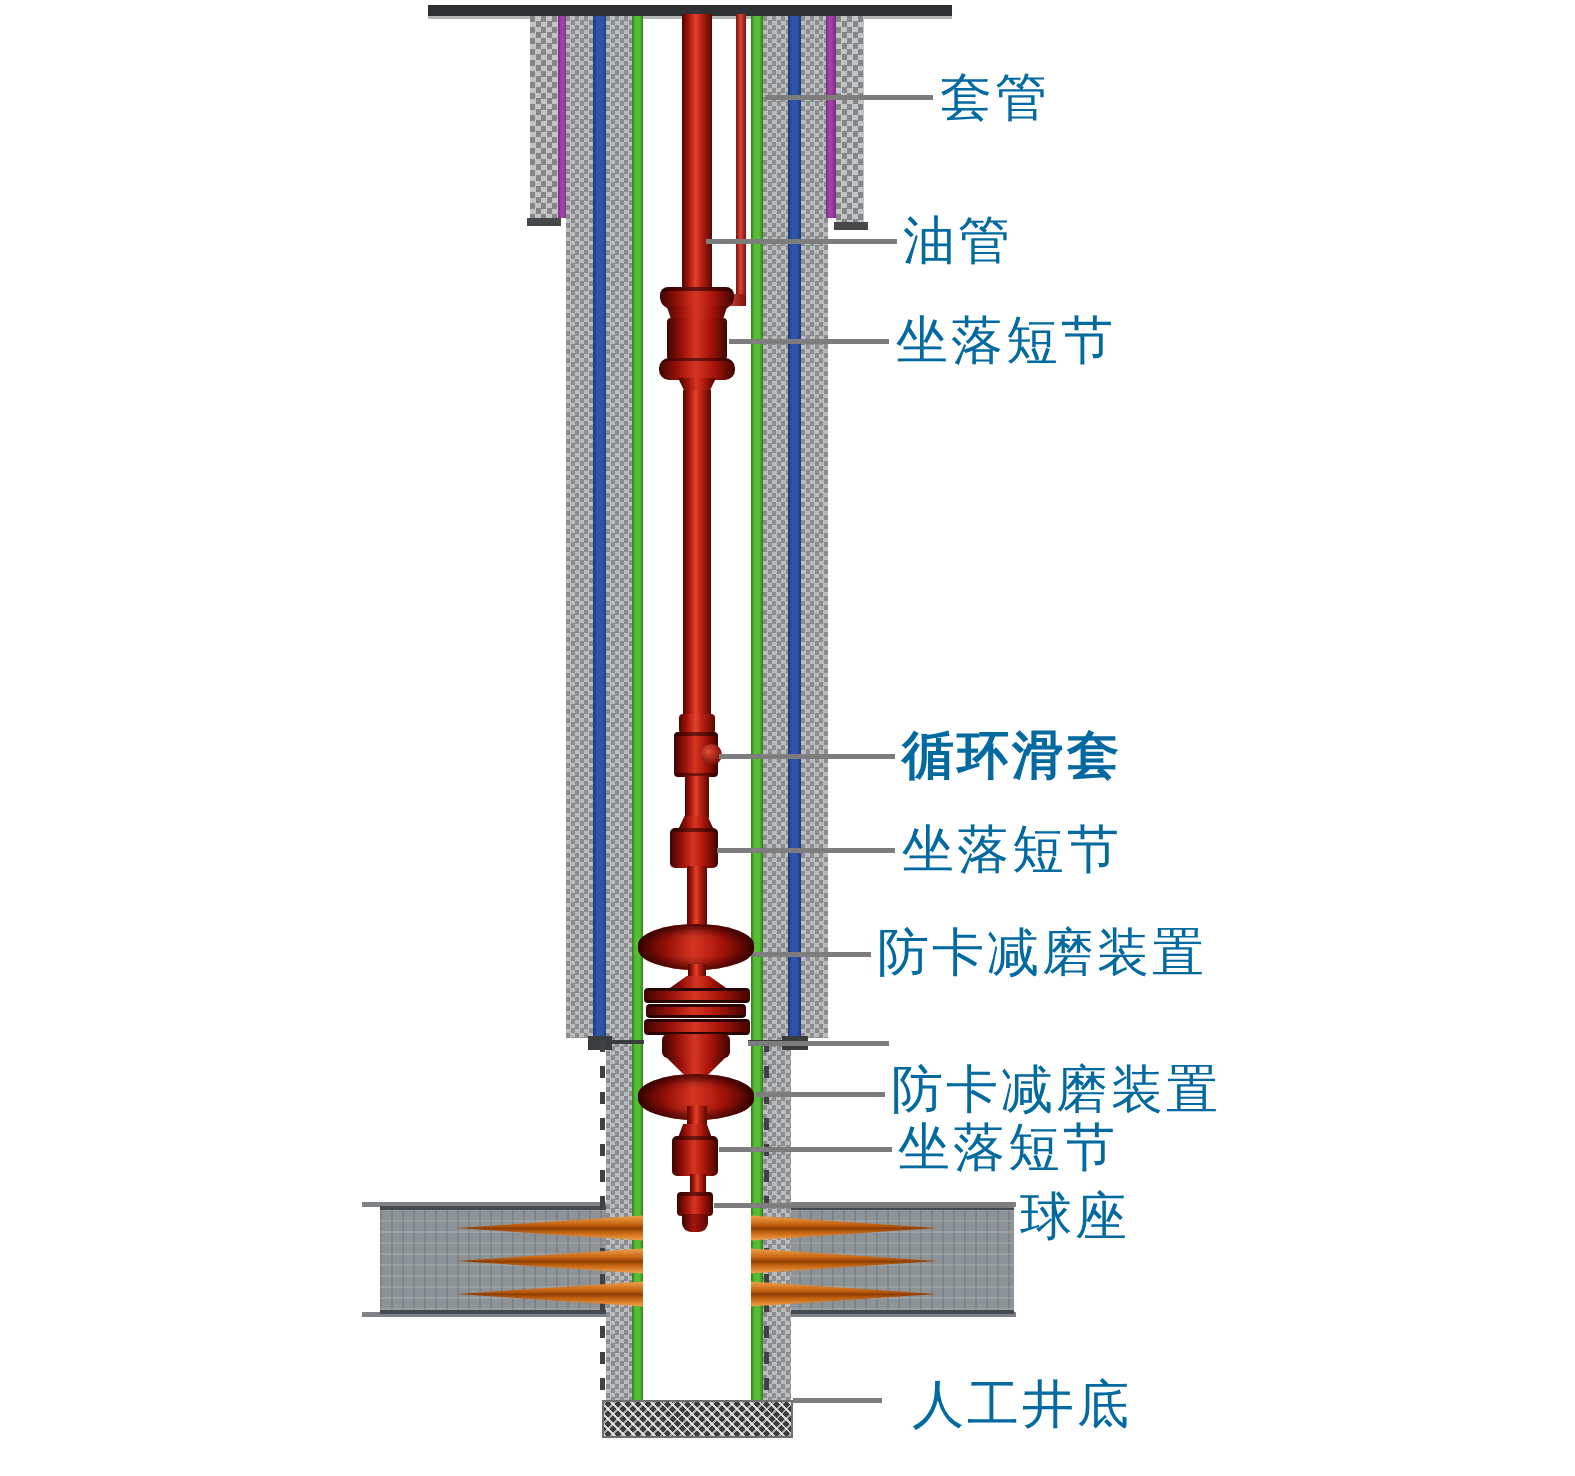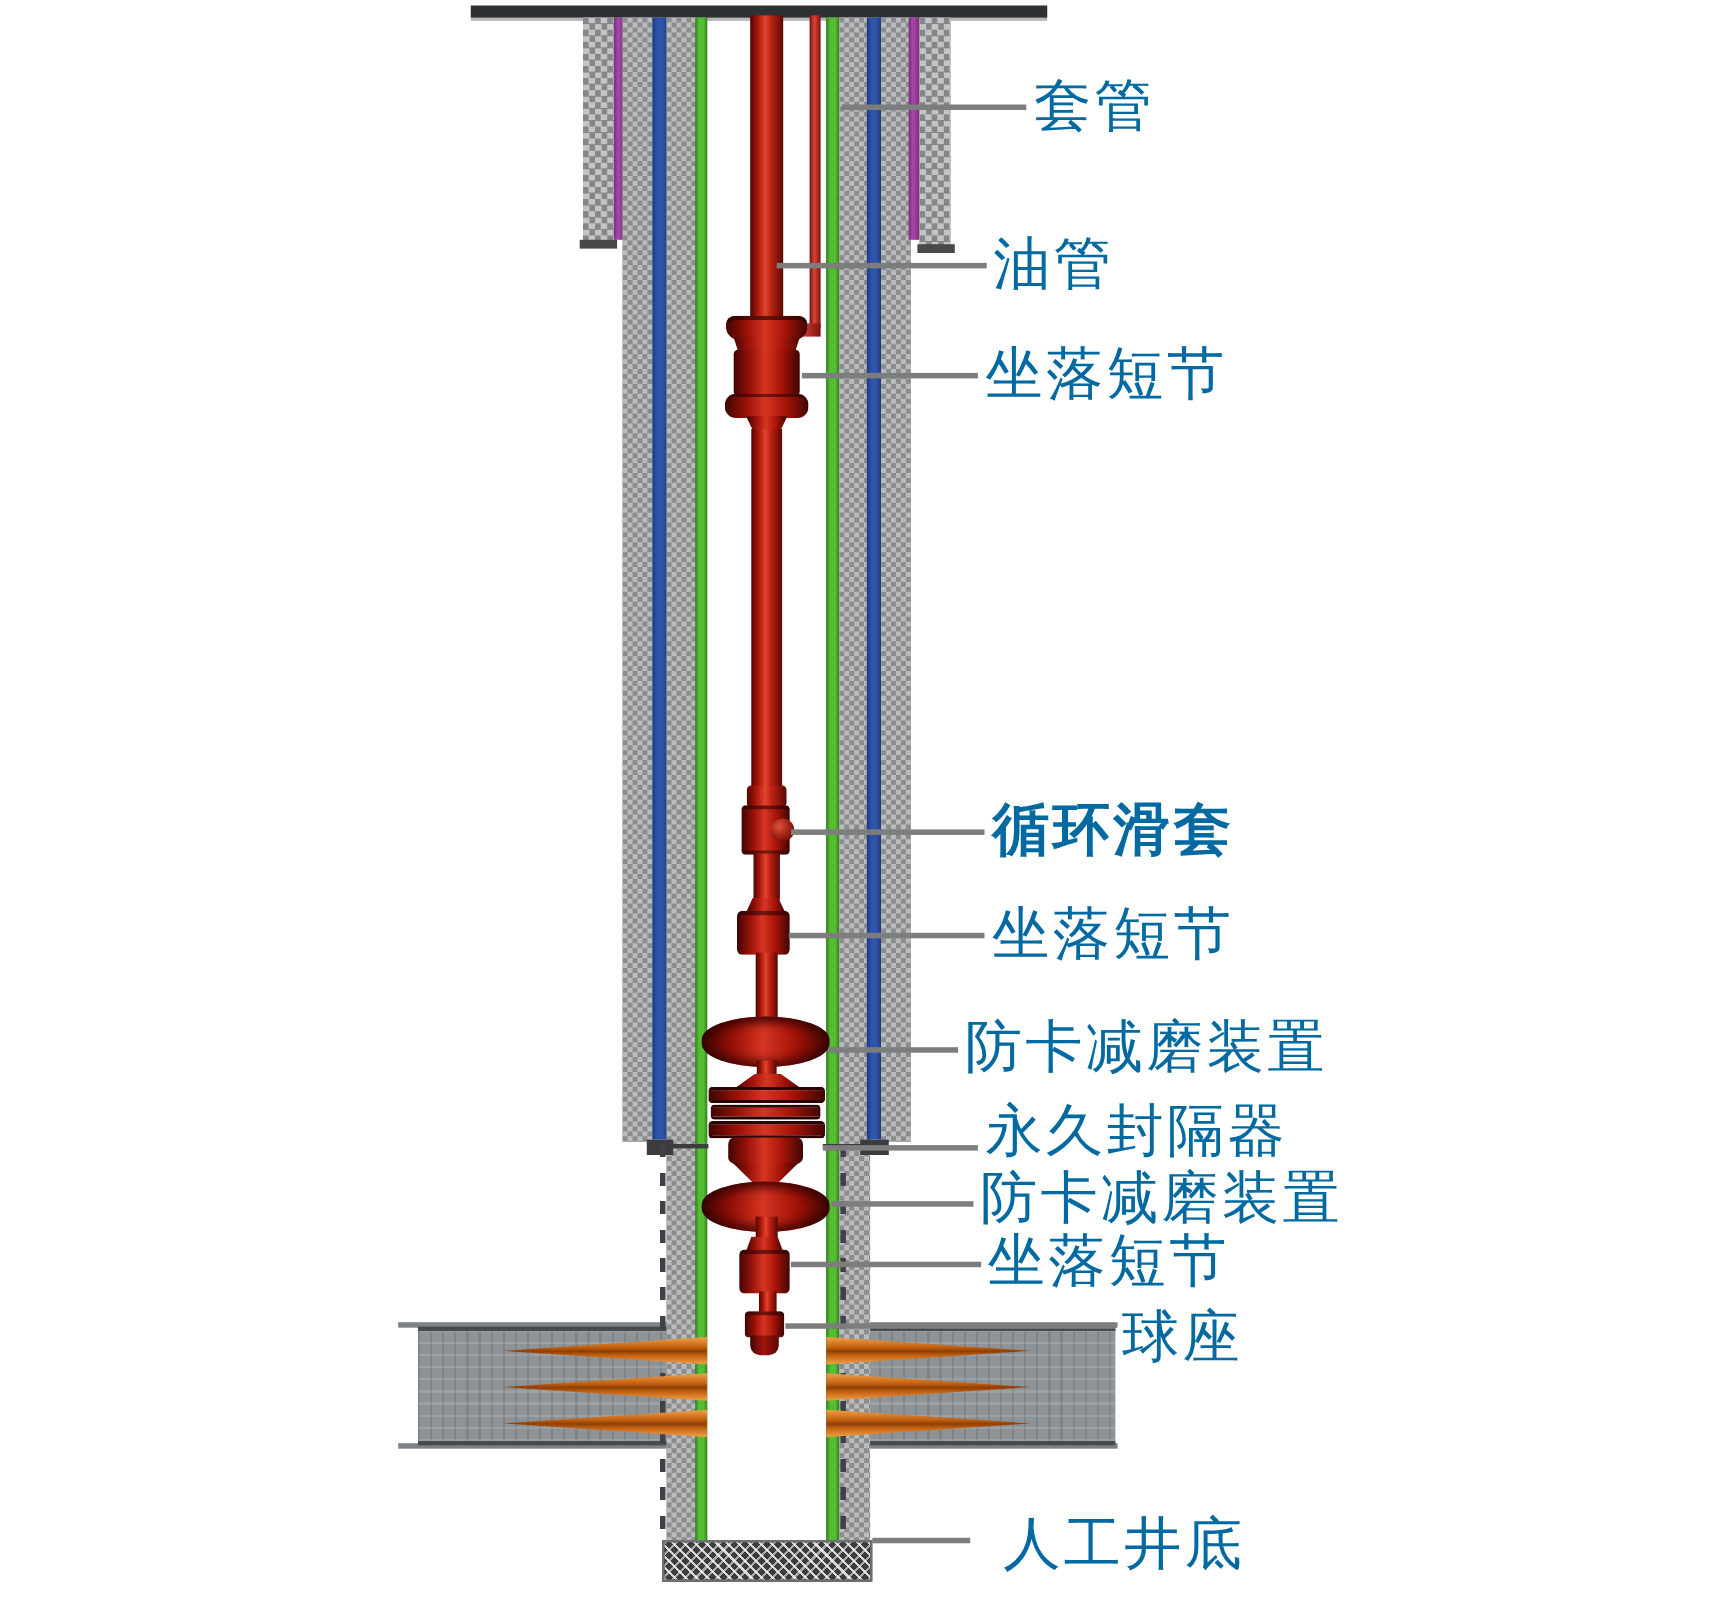--- a/index.html
+++ b/index.html
@@ -148,19 +148,18 @@
   <div class="abs leader" style="left:719px;top:1147px;width:173px;"></div>
   <div class="abs leader" style="left:714px;top:1203px;width:300px;"></div>
   <div class="abs leader" style="left:793px;top:1398px;width:89px;"></div>
 
   <div class="abs label" style="left:940px;top:70px;">套管</div>
   <div class="abs label" style="left:903px;top:213px;">油管</div>
   <div class="abs label" style="left:896px;top:313px;">坐落短节</div>
   <div class="abs label" style="left:902px;top:728px;font-weight:bold;">循环滑套</div>
   <div class="abs label" style="left:902px;top:822px;">坐落短节</div>
   <div class="abs label" style="left:877px;top:925px;">防卡减磨装置</div>
-  <div class="abs label" style="left:896px;top:1001px;">永久封隔器</div>
   <div class="abs label" style="left:891px;top:1062px;">防卡减磨装置</div>
   <div class="abs label" style="left:898px;top:1120px;">坐落短节</div>
   <div class="abs label" style="left:1020px;top:1189px;">球座</div>
   <div class="abs label" style="left:912px;top:1377px;">人工井底</div>
 
 </div>
 
 </body></html>

